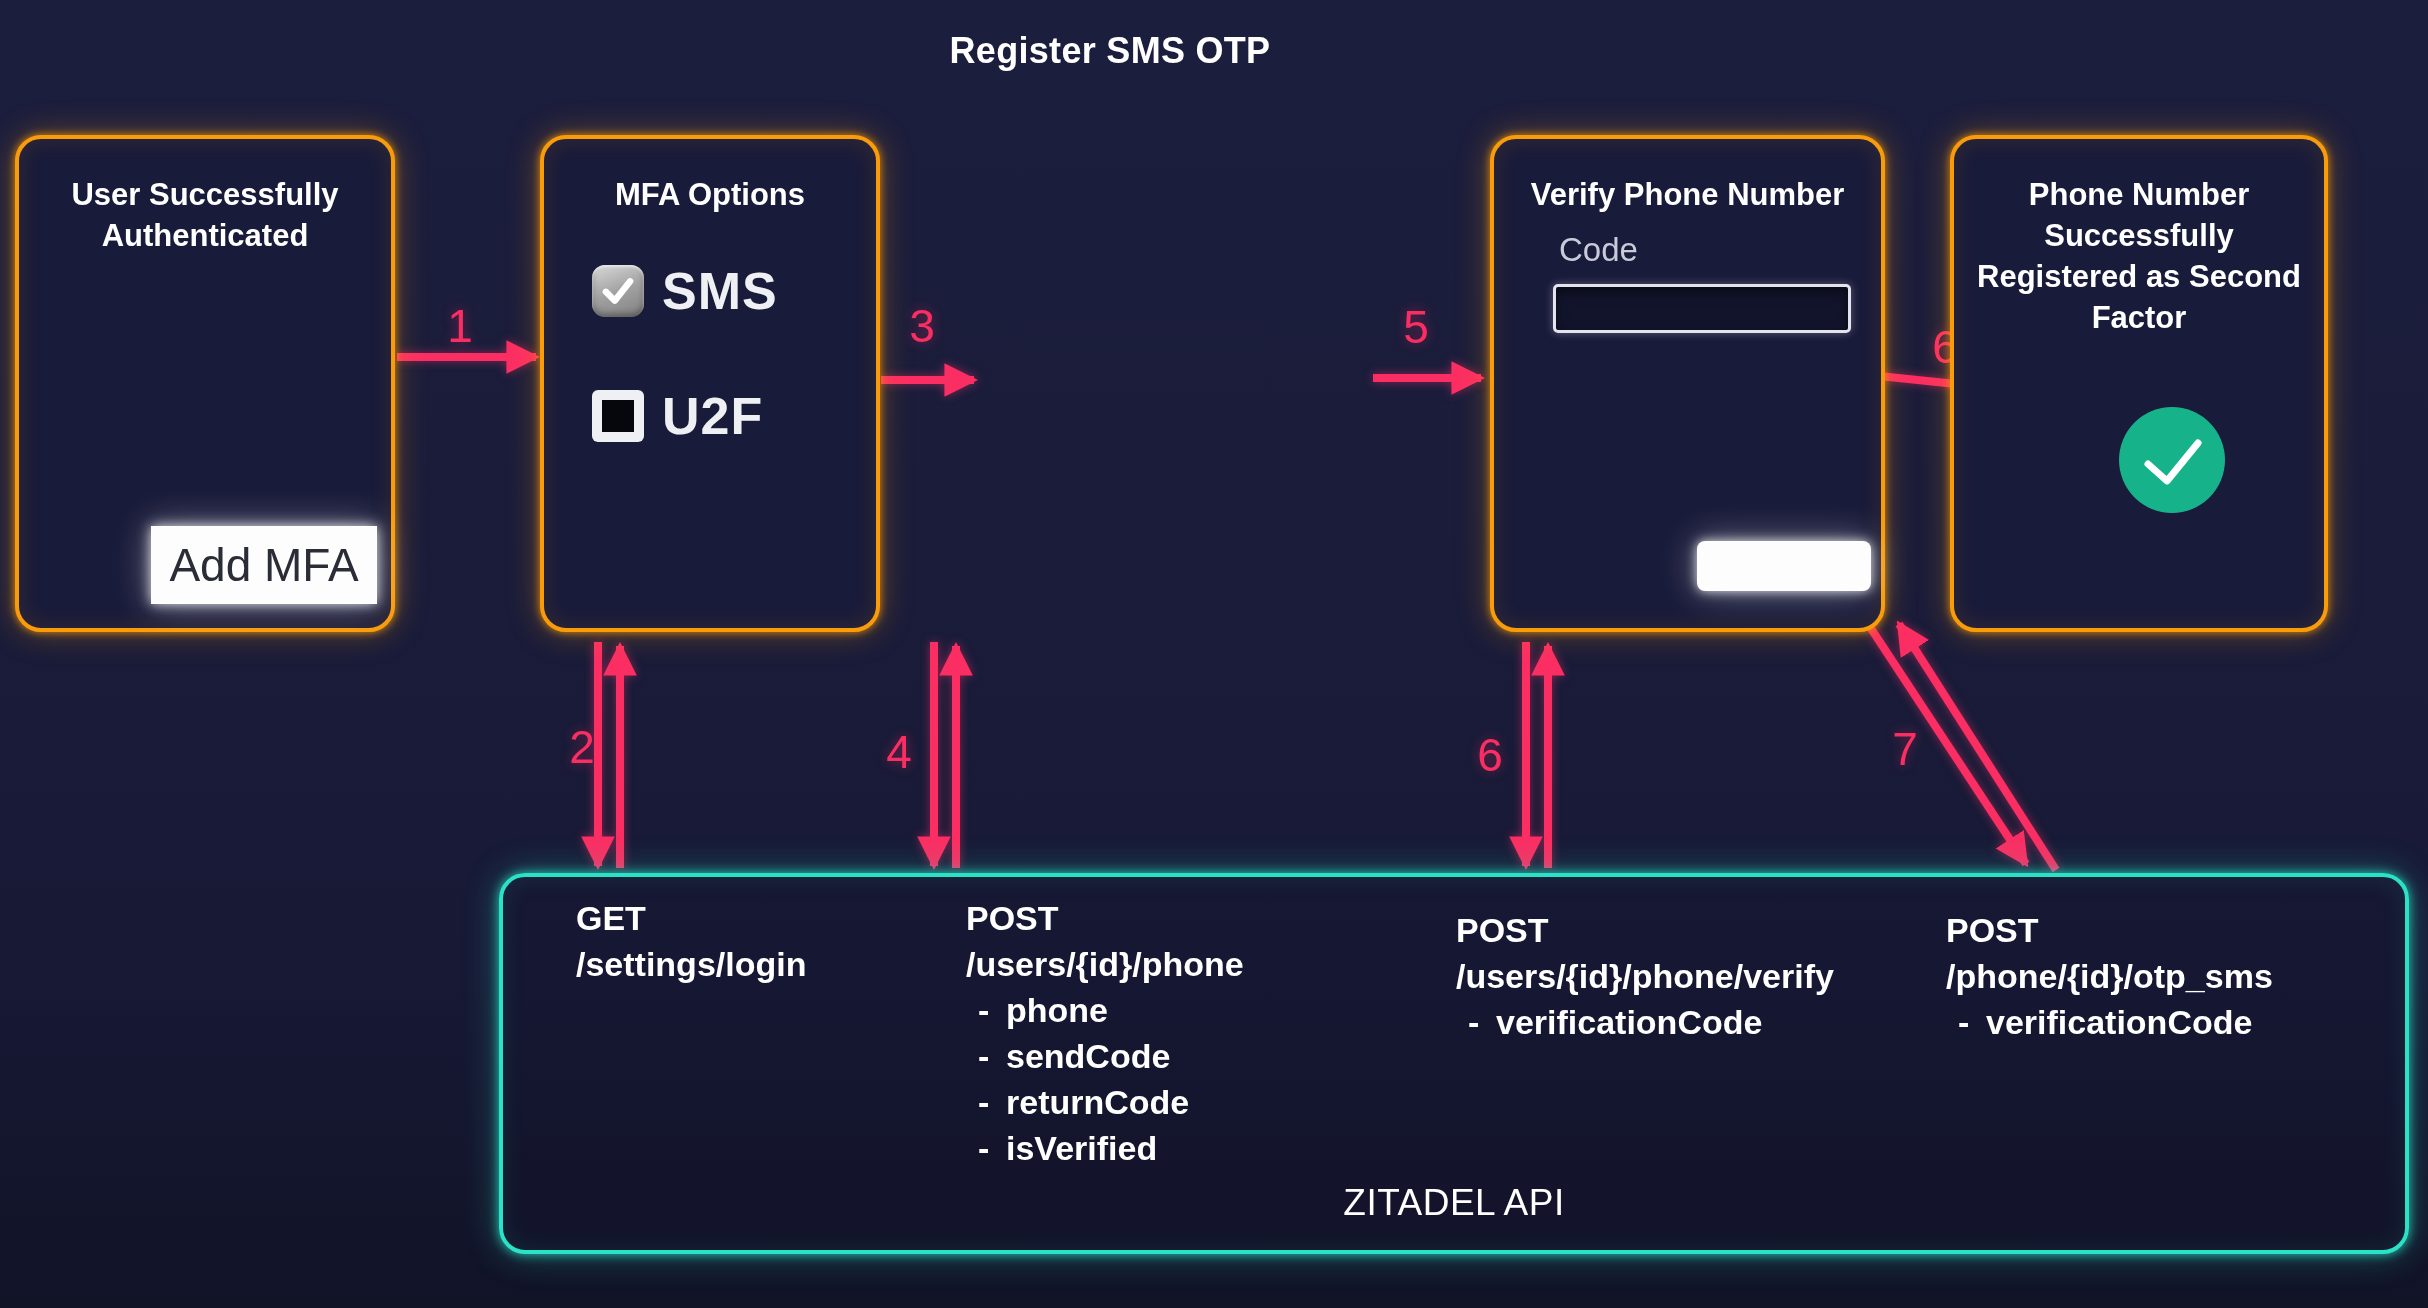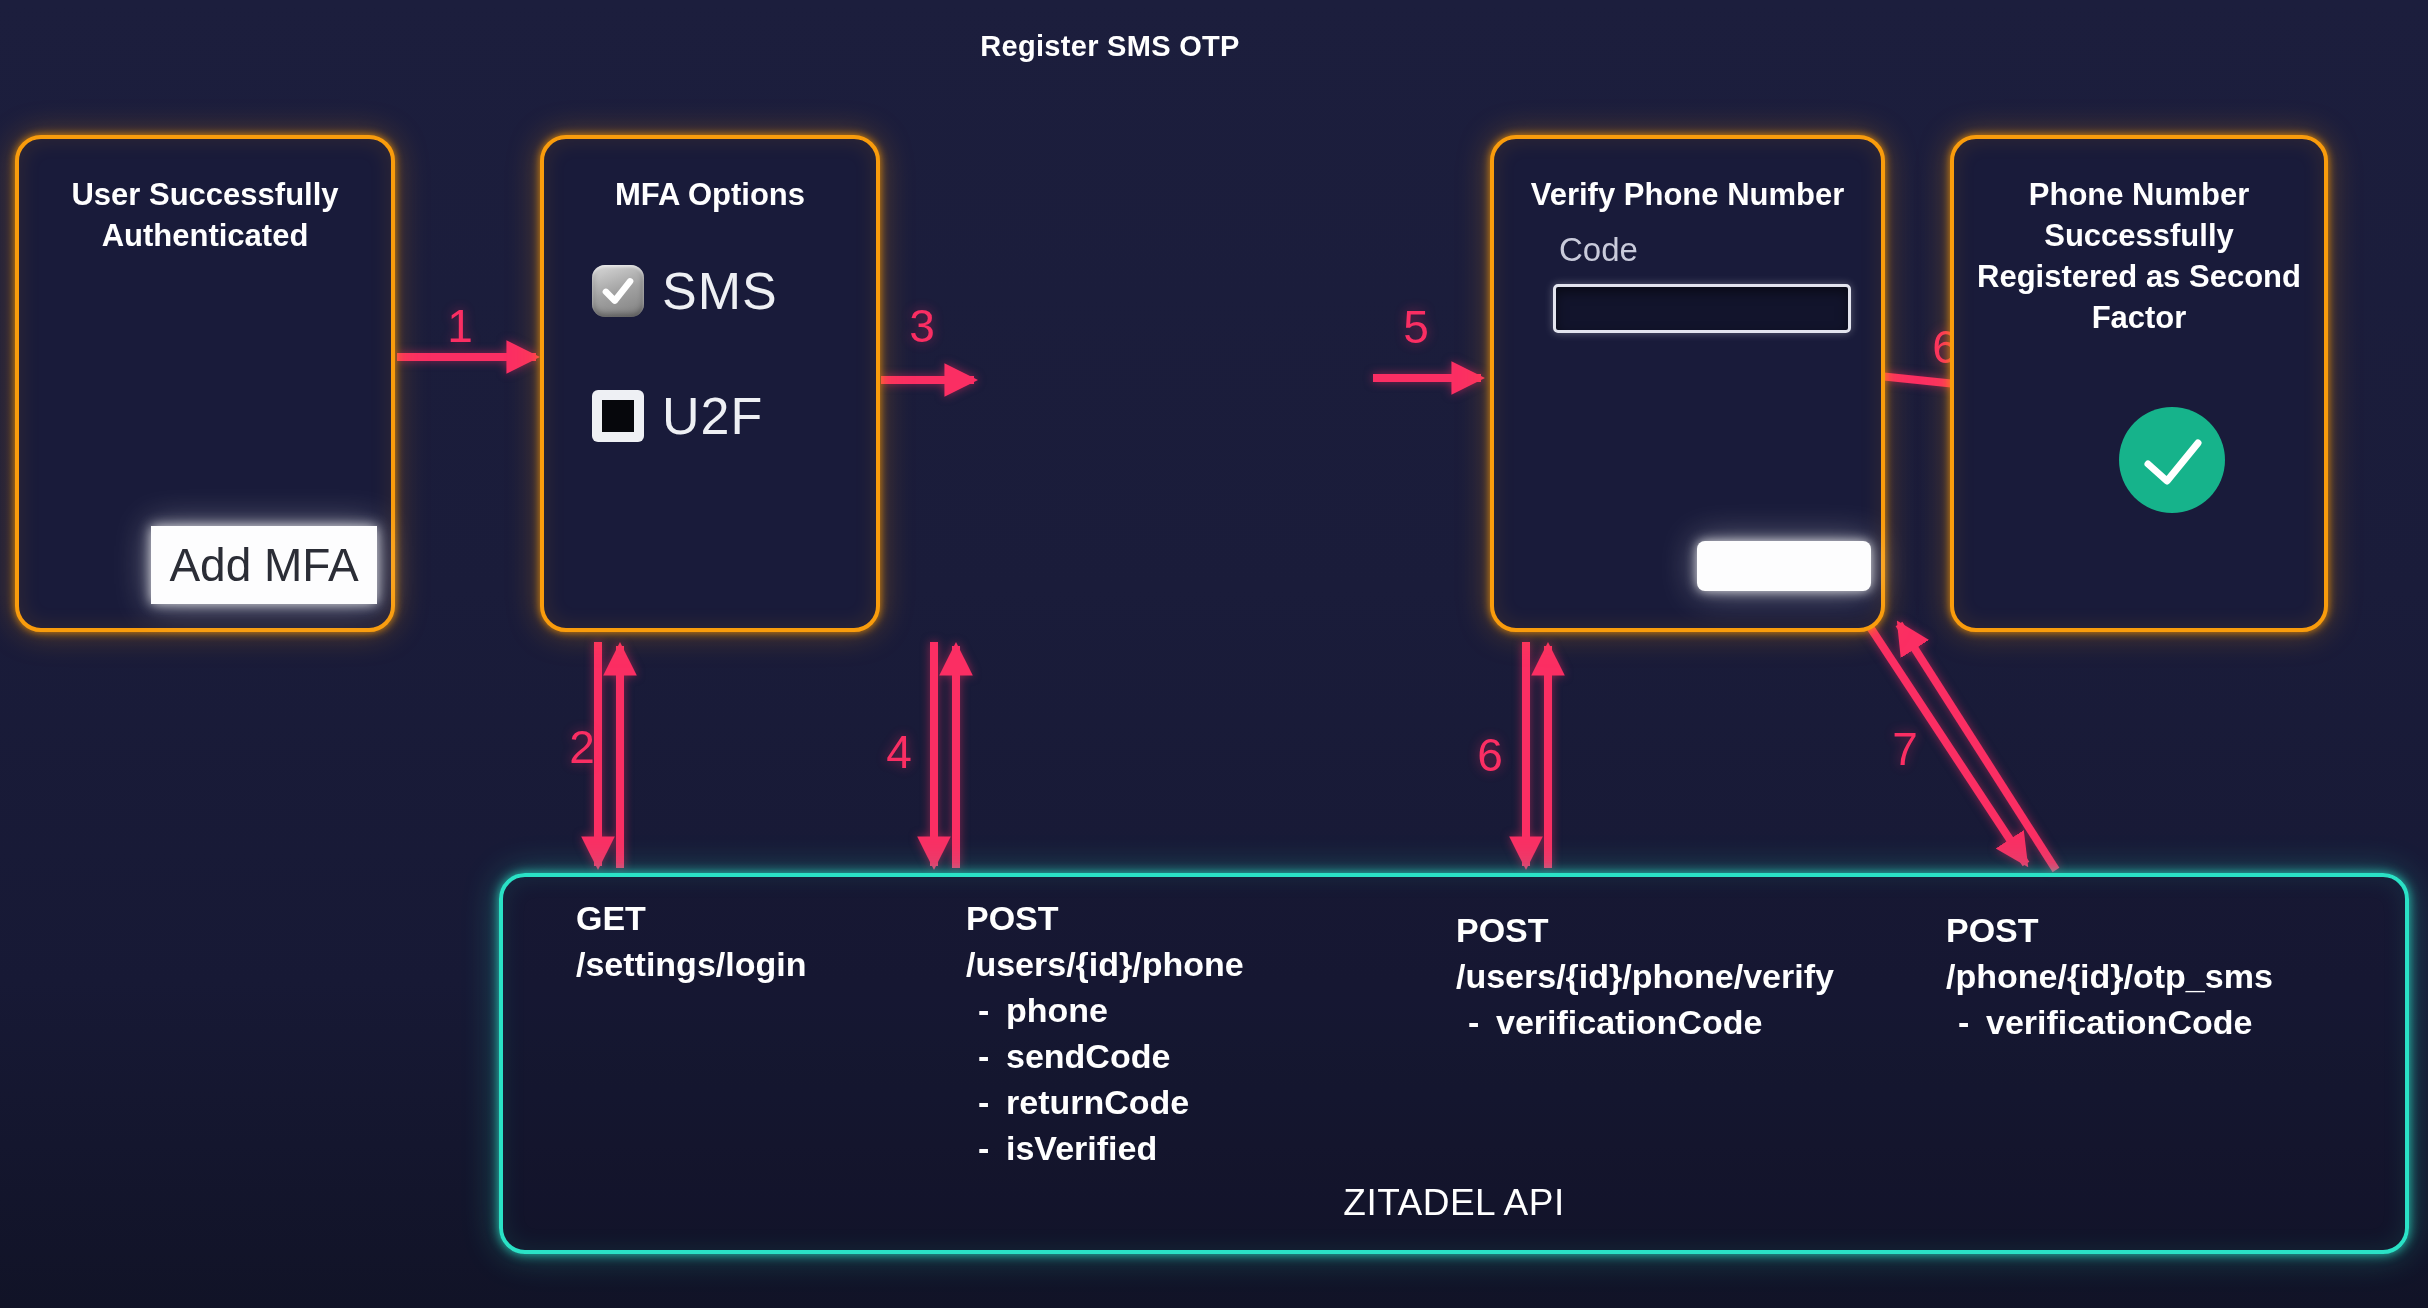--- a/index.html
+++ b/index.html
@@ -4,21 +4,21 @@
 <style>
   html,body{margin:0;padding:0;}
   body{
     width:2428px;height:1308px;overflow:hidden;position:relative;
     background:linear-gradient(180deg,#1c1e3d 0%,#1a1c3a 45%,#171935 75%,#111327 100%);
     font-family:"Liberation Sans",sans-serif;
   }
   .stage{position:absolute;inset:0;}
   .page-title{
     position:absolute;left:900px;top:30px;width:420px;text-align:center;
-    color:#ffffff;font-size:29px;font-weight:bold;letter-spacing:.3px;
+    color:#ffffff;font-size:36px;font-weight:bold;letter-spacing:.3px;
   }
   
   .card{
     position:absolute;top:135px;height:497px;box-sizing:border-box;
     background:#191b3a;border:4px solid #f99c0c;border-radius:26px;
     box-shadow:0 0 9px rgba(251,153,2,.85),0 0 32px rgba(251,153,2,.35),inset 0 0 22px rgba(251,153,2,.12);
   }
   .card-title{
     margin:36px 20px 0 20px;text-align:center;color:#ffffff;
     font-size:31px;font-weight:bold;line-height:1.32;
@@ -39,21 +39,21 @@
   }
   .check-row{position:absolute;display:flex;align-items:center;gap:18px;}
   .cb{width:52px;height:52px;display:flex;align-items:center;justify-content:center;box-sizing:border-box;}
   .cb-sms{
     border-radius:13px;
     background:linear-gradient(160deg,#dadada 0%,#a2a2a2 50%,#7f7f7f 100%);
     box-shadow:inset 0 2px 3px rgba(255,255,255,.65),inset 0 -3px 6px rgba(0,0,0,.35);
   }
   .cb-u2f{border-radius:6px;background:#eef0f4;}
   .cb-u2f-inner{width:32px;height:32px;background:#06070c;}
-  .opt-label{color:#eef0f4;font-size:52px;font-weight:400;letter-spacing:1px;}
+  .opt-label{color:#eef0f4;font-size:52px;font-weight:700;letter-spacing:1px;}
   .success-circle{
     position:absolute;left:165px;top:268px;width:106px;height:106px;border-radius:50%;
     background:#16b38b;display:flex;align-items:center;justify-content:center;
   }
   
   .api-box{
     position:absolute;left:499px;top:873px;width:1910px;height:381px;box-sizing:border-box;
     border:4px solid #2ae2c6;border-radius:26px;background:rgba(18,20,42,.25);
     box-shadow:0 0 11px rgba(42,226,198,.85),0 0 36px rgba(42,226,198,.32),inset 0 0 24px rgba(42,226,198,.10);
   }

